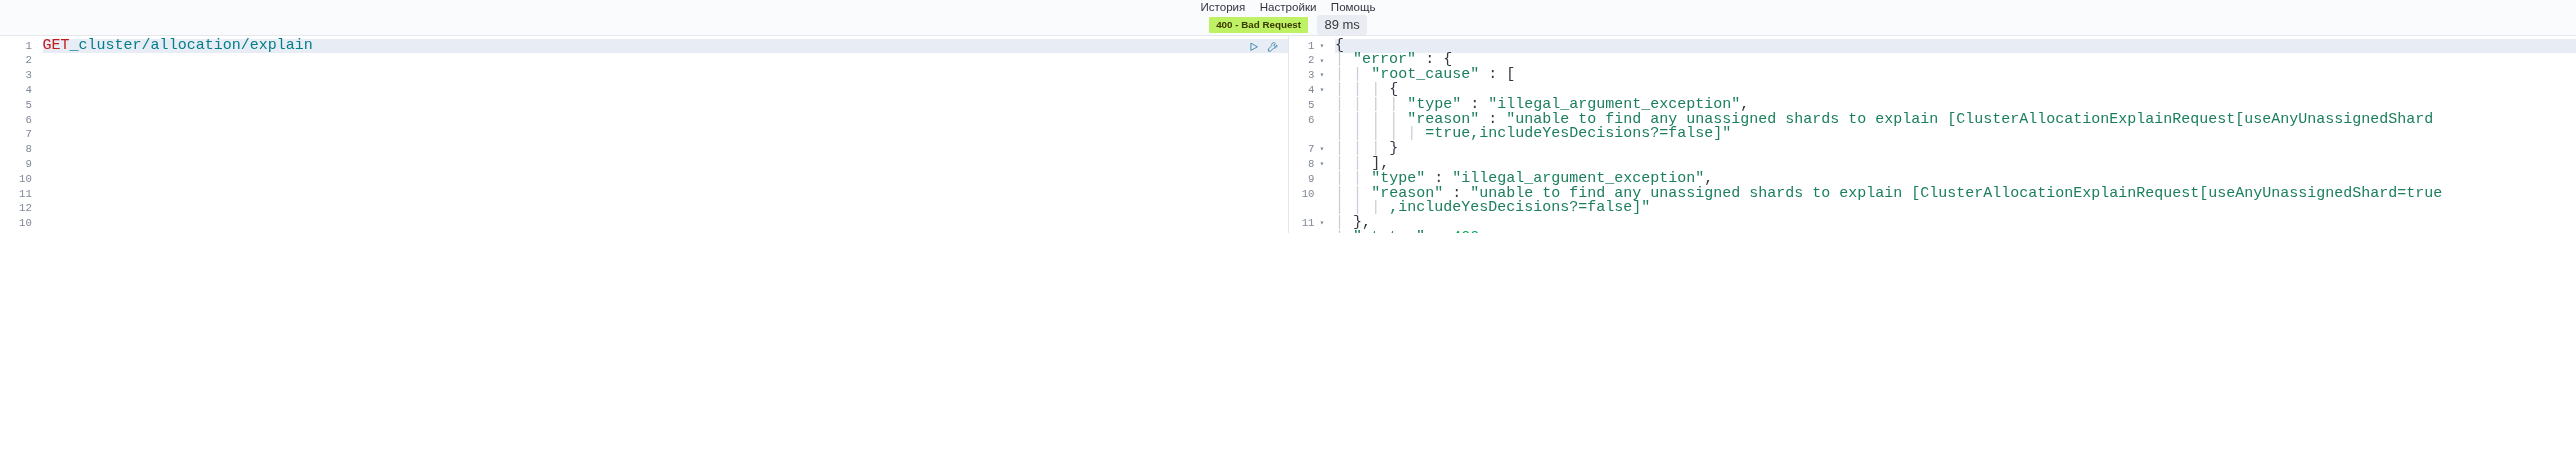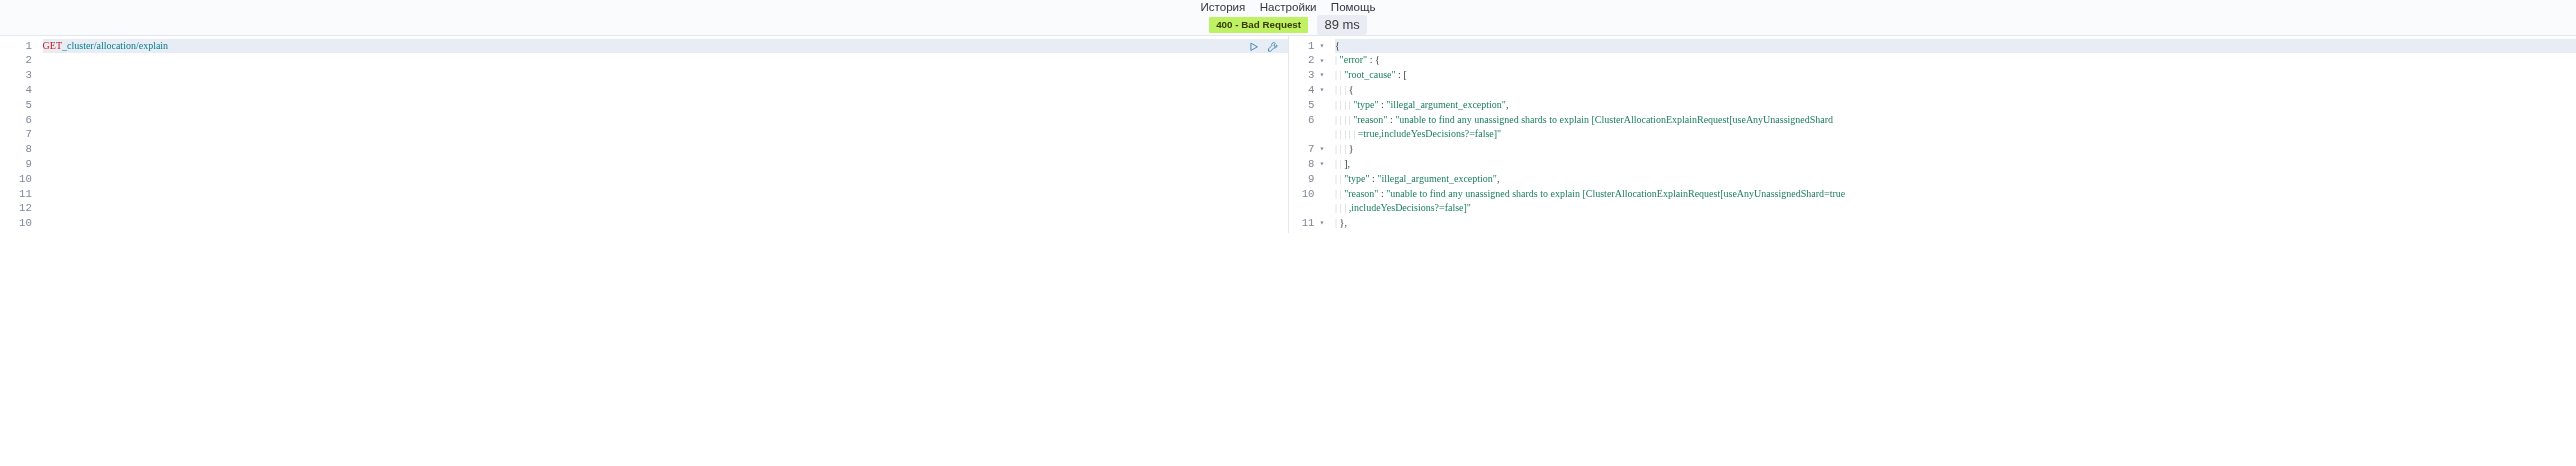--- a/index.html
+++ b/index.html
@@ -71,22 +71,22 @@
   .fold {
     display: inline-block;
     width: 8px;
     margin-left: 1.8px;
     color: #7f8897;
     font-size: 8px;
     vertical-align: 0.9px;
   }
   .code {
     flex: 1;
-    font-family: Liberation Serif, serif;
-    font-size: 10px;
+    font-family: Liberation Mono, monospace;
+    font-size: 15px;
     line-height: 14.8px;
     padding-top: 2.7px;
     padding-left: 3.6px;
     white-space: pre;
     color: #343741;
   }
   .code .row { height: 14.8px; display: flex; align-items: baseline; }
   .hl { background: #e8ecf4; }
   .method { color: #c41a16; }
   .path   { color: #007e8a; }

